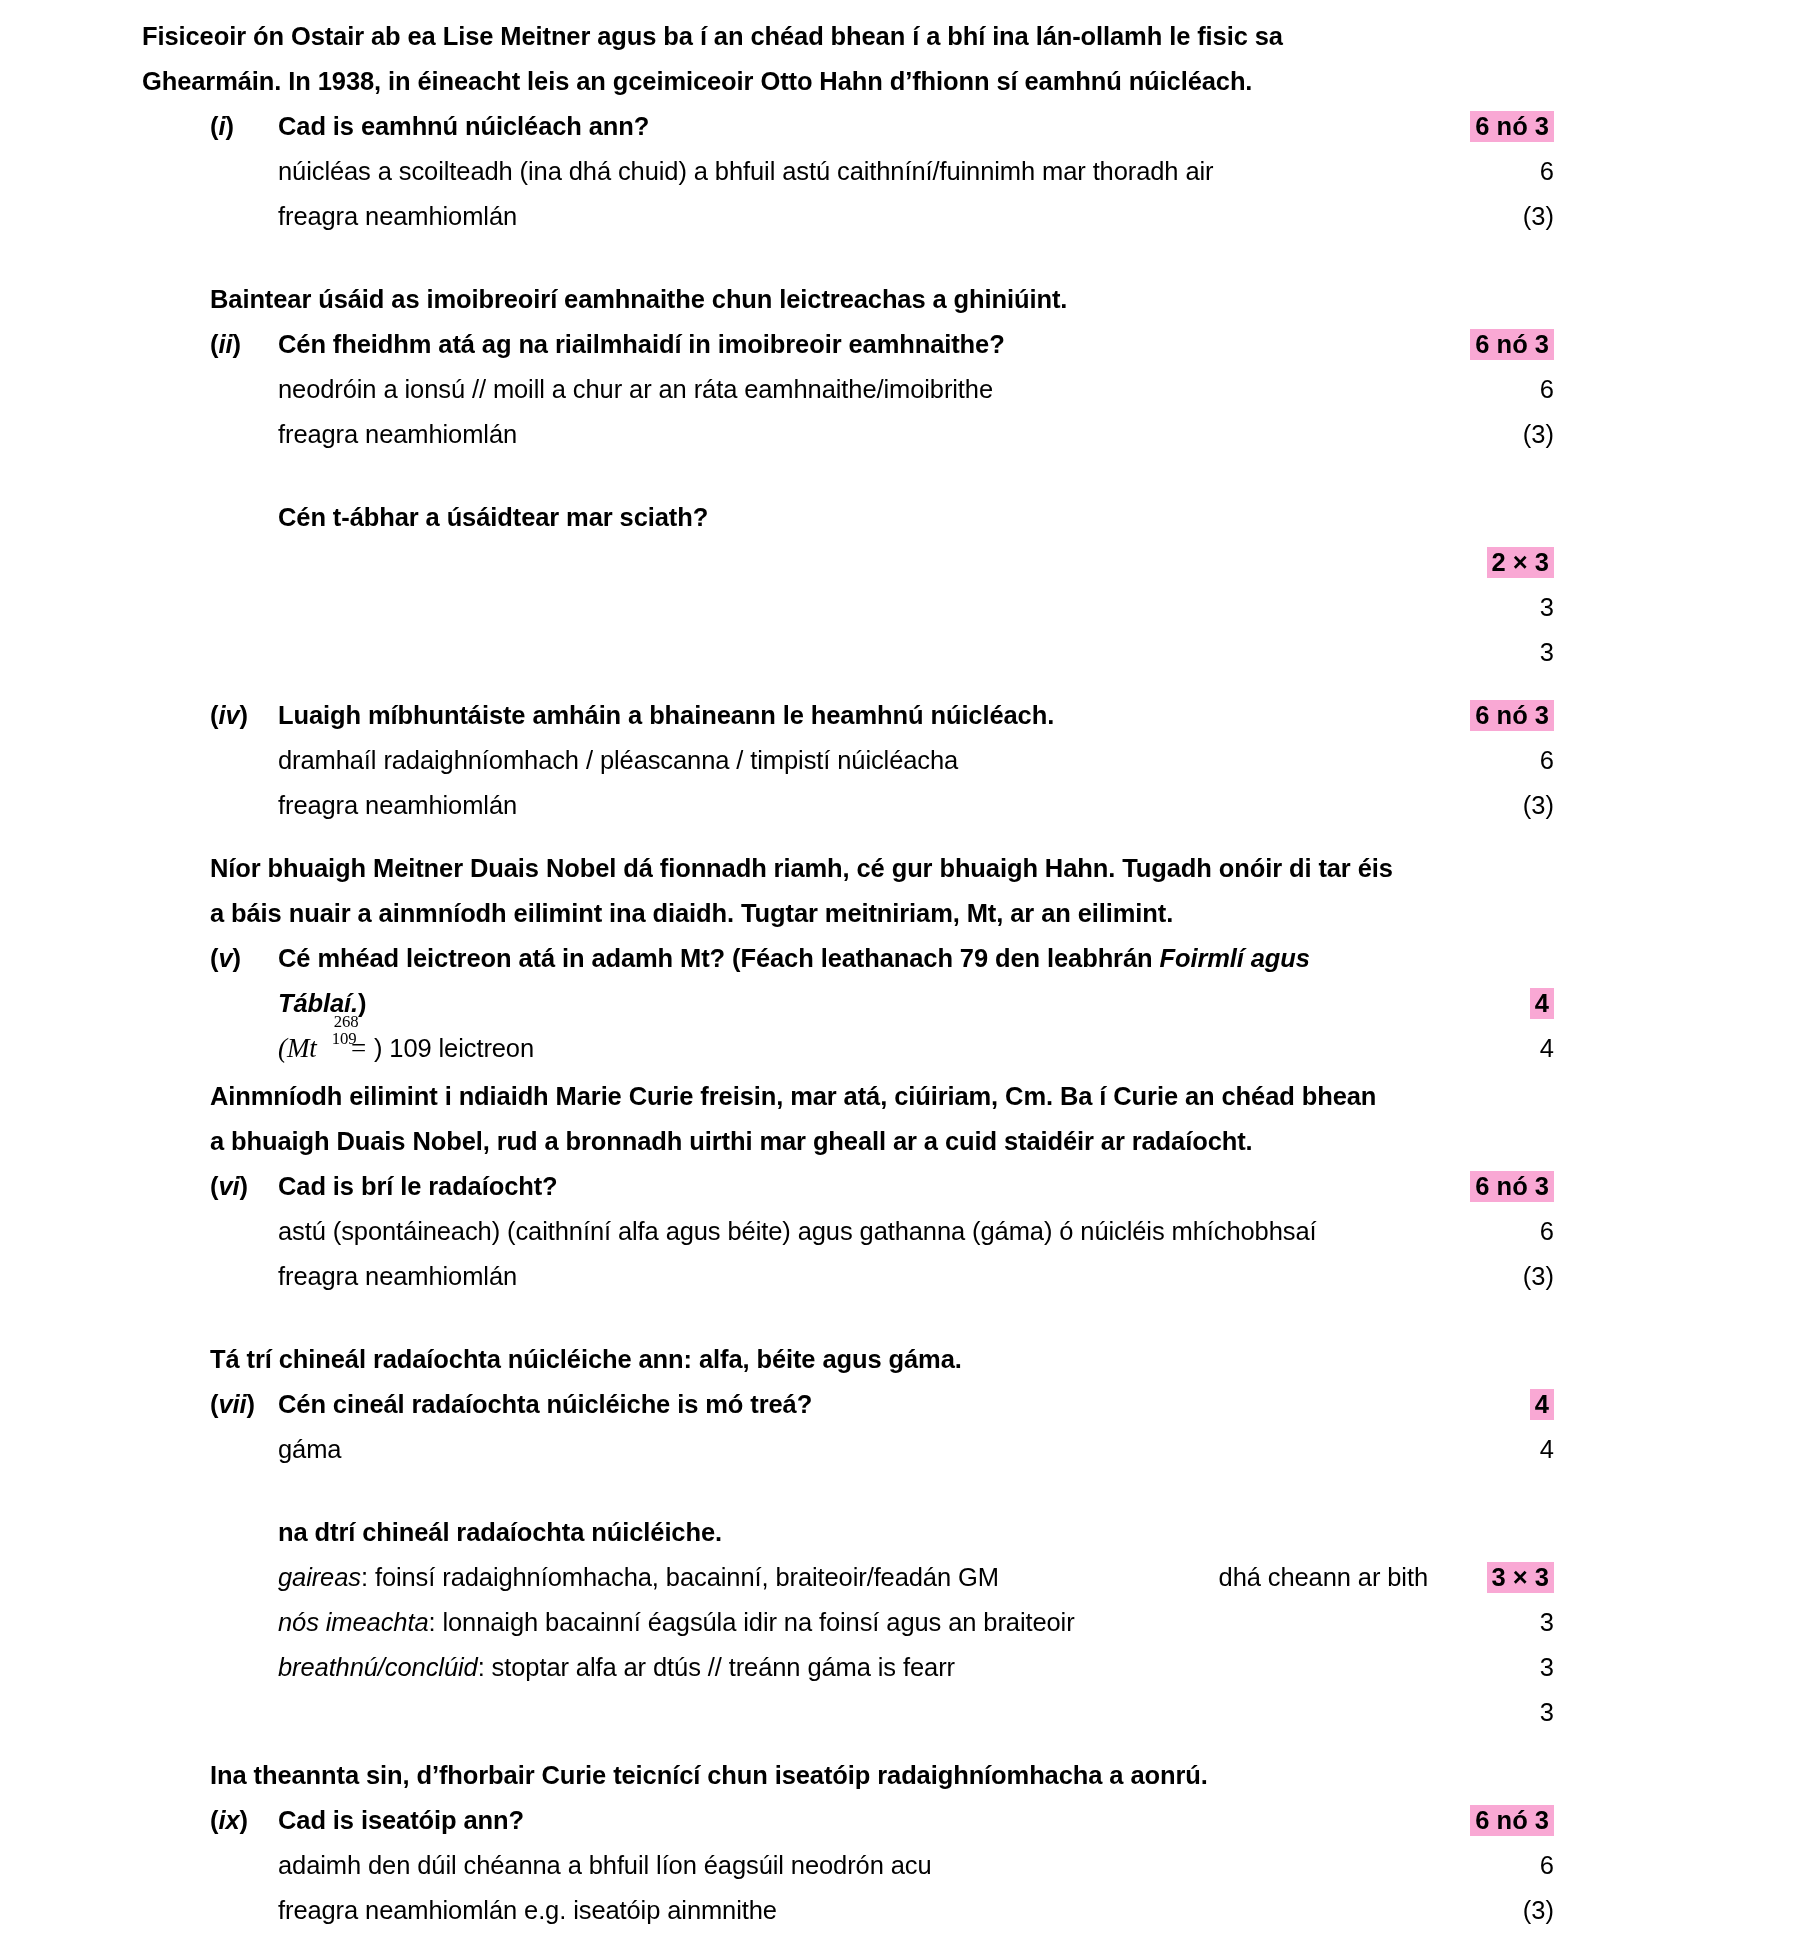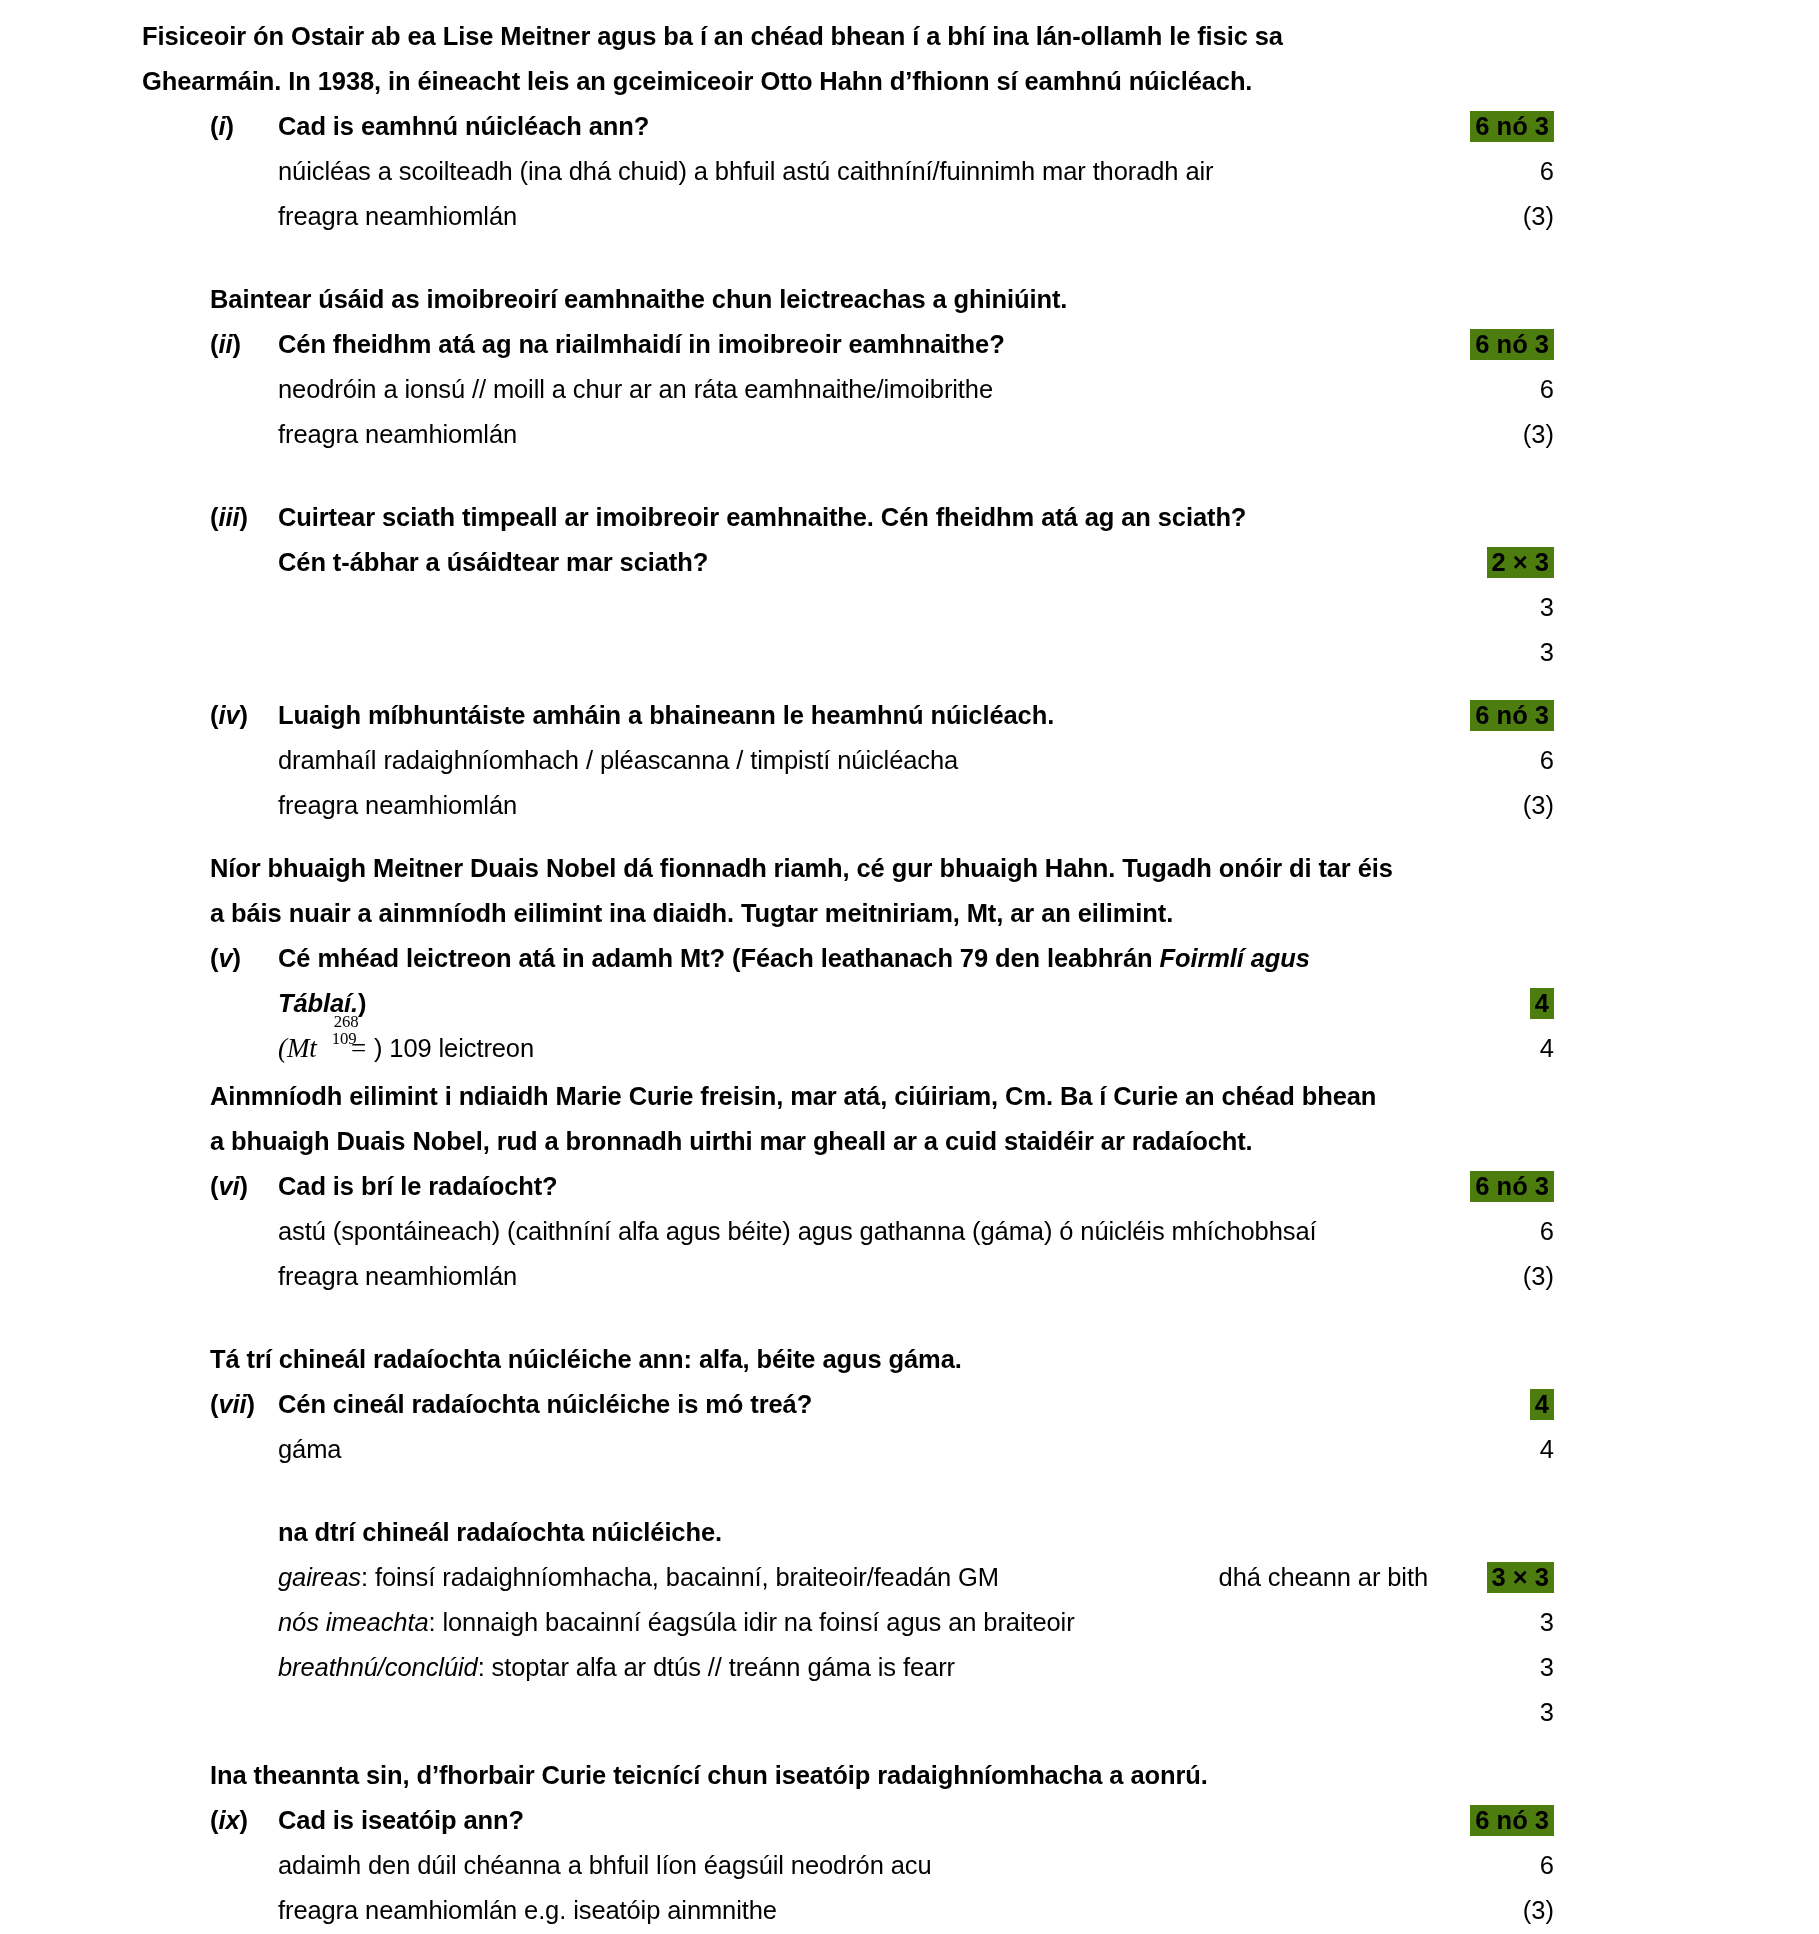--- a/index.html
+++ b/index.html
@@ -100,21 +100,21 @@
   .mark {
     font-size: 25.5px;
     line-height: 45px;
     font-weight: normal;
     display: block;
   }
   .mark.alloc {
     font-weight: bold;
   }
   .mark.alloc > span {
-    background: #4d7c0f;
+    background: #f9a8d4;
     padding: 1px 5px 2px 5px;
   }
   .mark.blank { visibility: hidden; }
 
   
   .gap-sm { height: 18px; }
   .gap-md { height: 38px; }
 
   
   .mathnote {
@@ -205,24 +205,20 @@
       <span class="mark">6</span>
       <span class="mark">(3)</span>
     </div>
   </div>
 
   <div class="gap-md"></div>
 
   <div class="row">
     <div class="body-col">
       <div class="q">
-        <span class="q-num">(<i>iii</i>)</span>
-        <span class="q-text">Cuirtear sciath timpeall ar imoibreoir eamhnaithe.  Cén fheidhm atá ag an sciath?</span>
-      </div>
-      <div class="q">
         <span class="q-num">&nbsp;</span>
         <span class="q-text">Cén t-ábhar a úsáidtear mar sciath?</span>
       </div>
     </div>
     <div class="marks-col">
       <span class="mark blank">&nbsp;</span>
       <span class="mark alloc"><span>2 × 3</span></span>
       <span class="mark">3</span>
       <span class="mark">3</span>
     </div>

